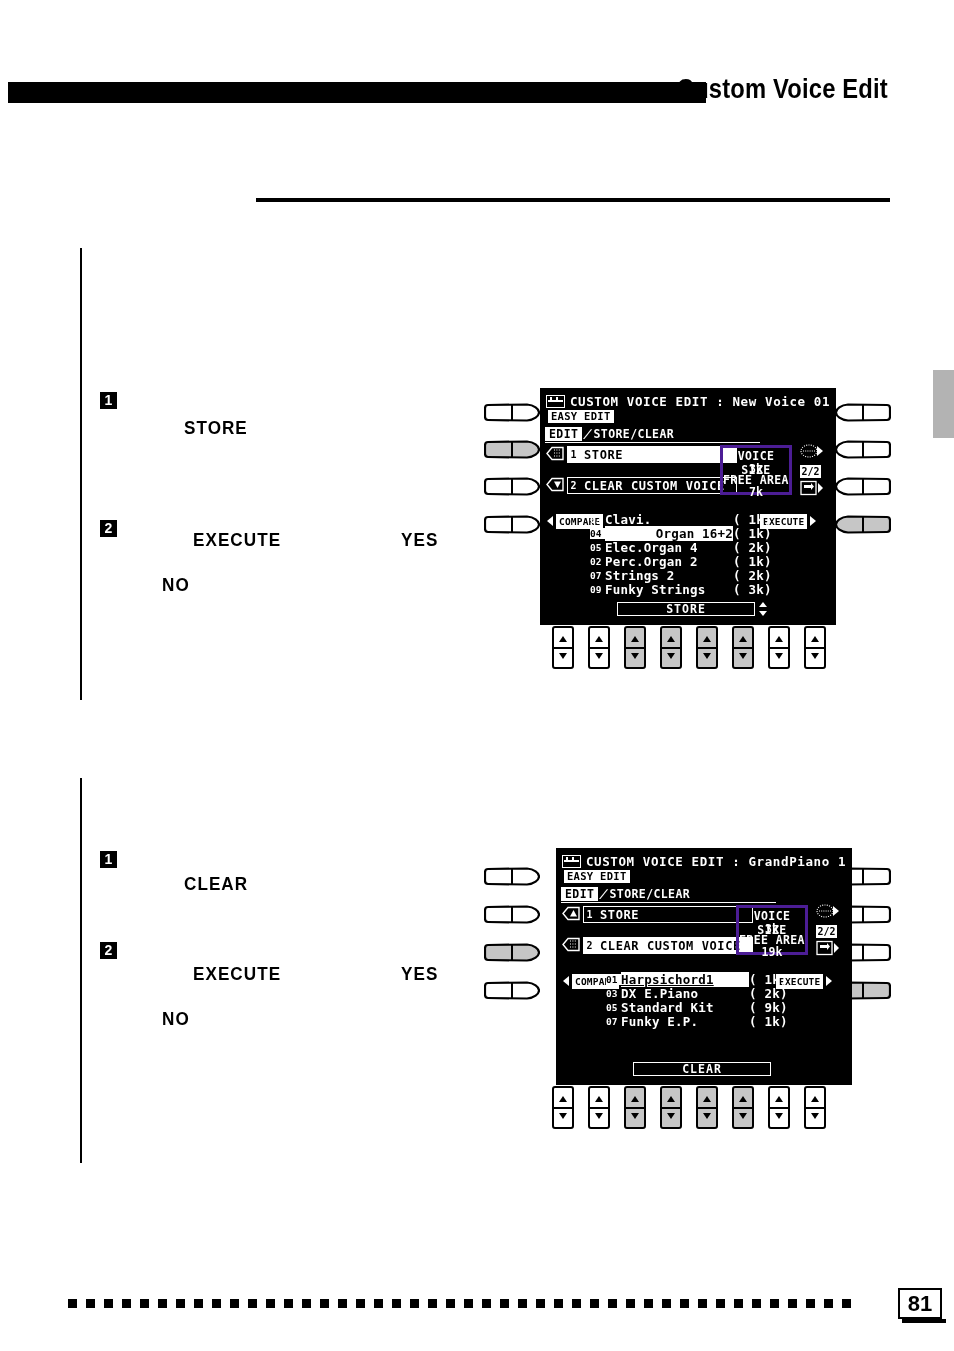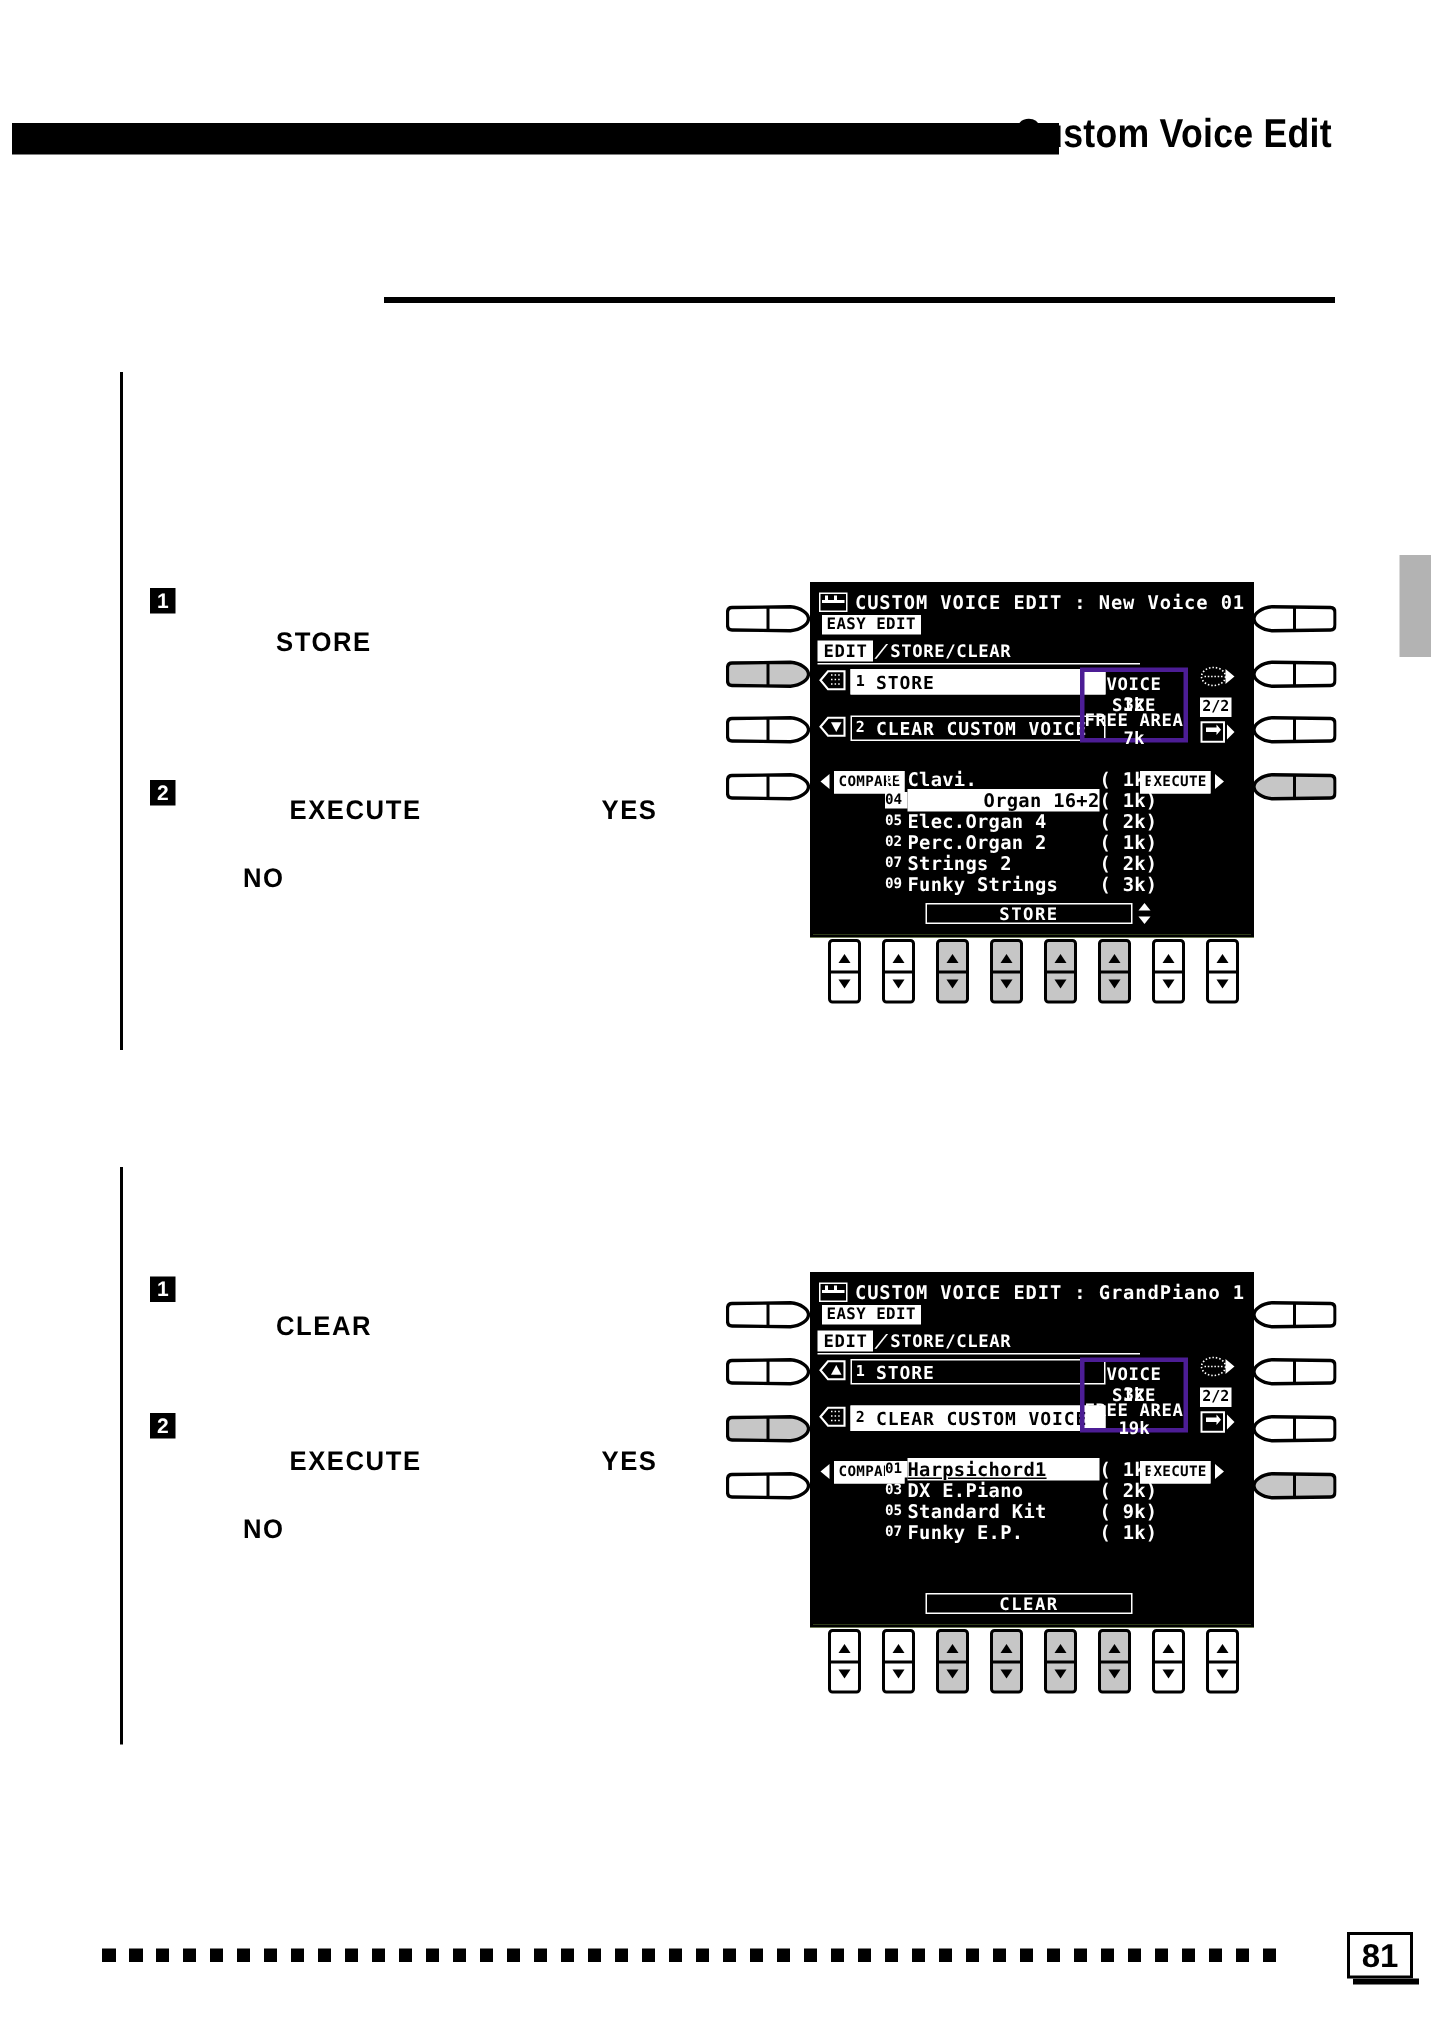--- a/index.html
+++ b/index.html
@@ -397,21 +397,21 @@
       </svg>
     <div class="line"></div>
   </div>
   <div class="pbtn" style="left:755px;top:203px;">
     <svg class="sh" viewBox="0 0 56 19" preserveAspectRatio="none">
         <path d="M52,2 L13,1.5 C6,2 1,6 1,9.5 C1,13 6,17 13,17.5 L52,17 C54,17 55,15.5 55,13.5 L55,5.5 C55,3.5 54,2 52,2 Z" fill="#c6c6c6" stroke="#000" stroke-width="2.2"></path>
       </svg>
     <div class="line"></div>
   </div>
 
-  <div class="lcd" style="left:460px;top:70px;width:292px;height:233px;">
+  <div class="lcd" style="left:476px;top:70px;width:292px;height:233px;">
     <div class="lcd-inner">
 
       <div class="titlerow">
         <span class="wicon">
             <i></i>
           </span>
         <span class="t">CUSTOM VOICE EDIT : GrandPiano 1</span>
       </div>
 
       <div class="easytab">EASY EDIT</div>

